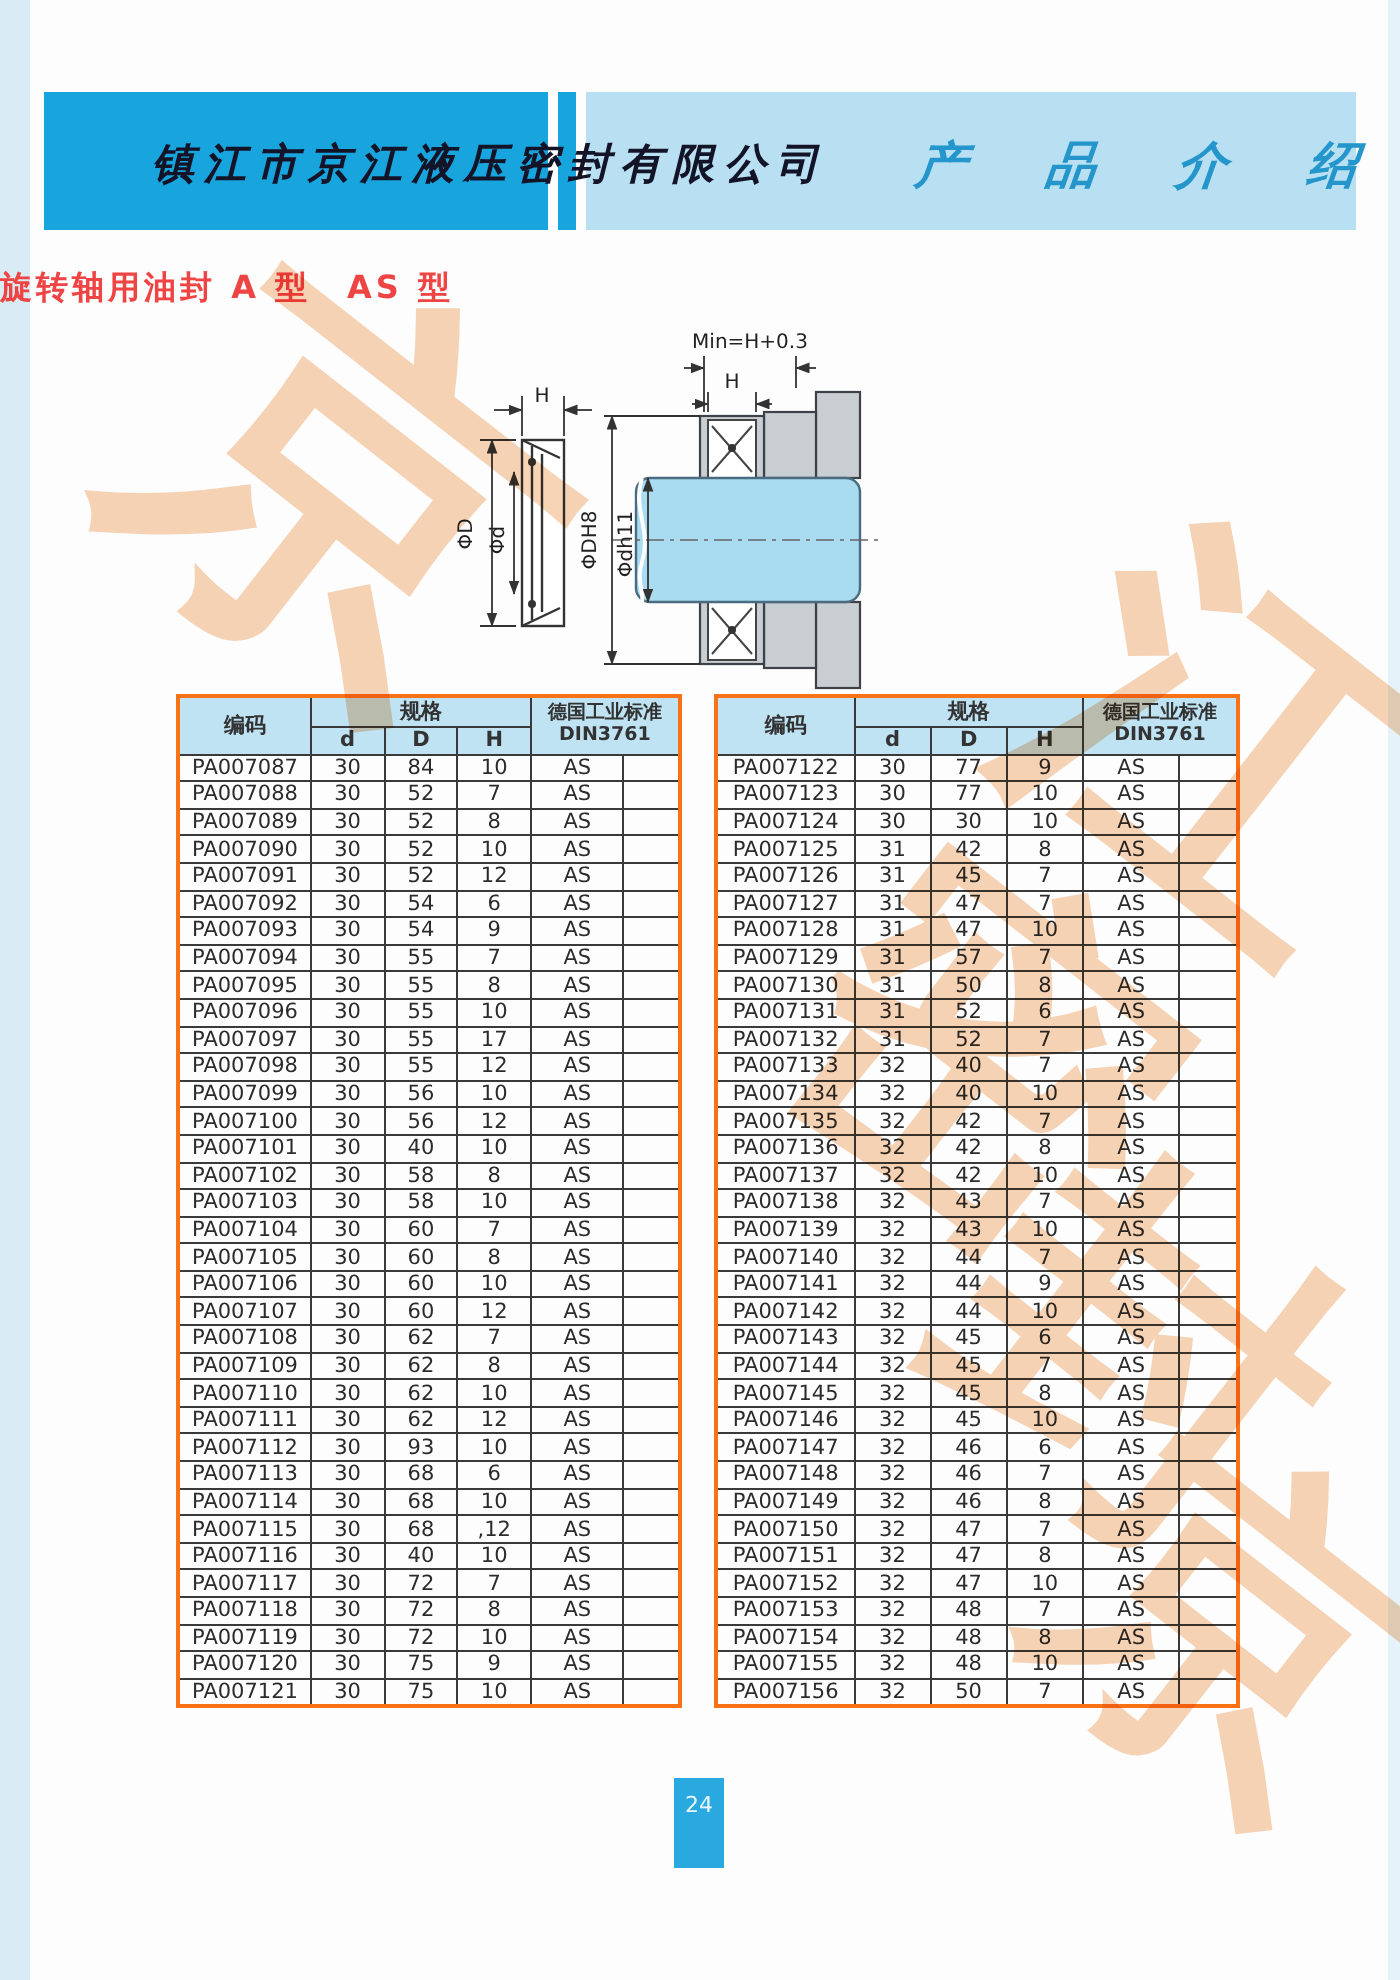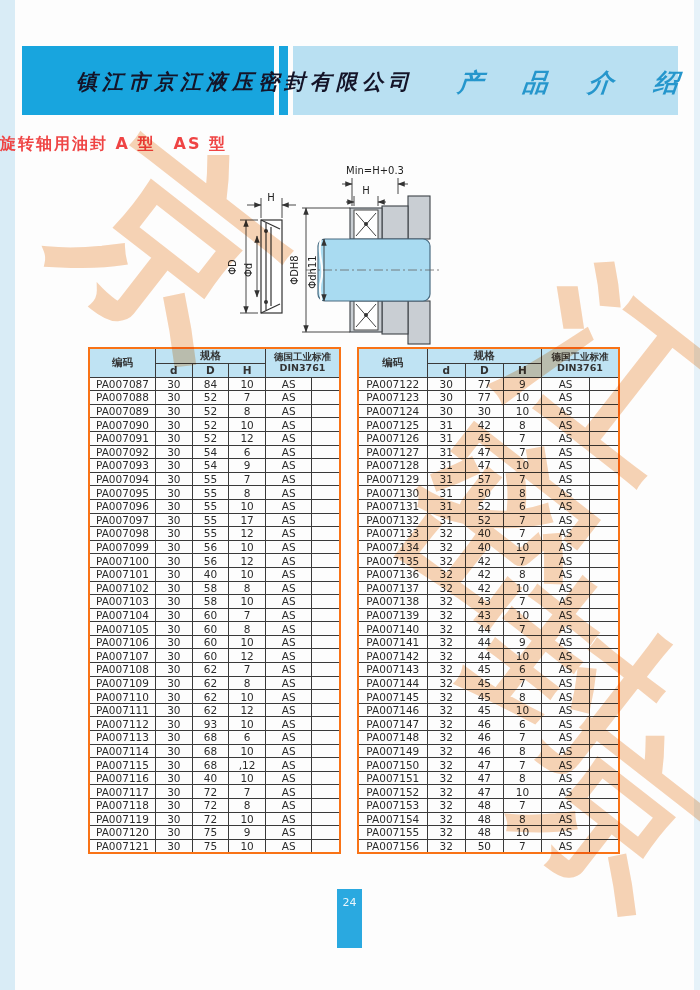--- a/index.html
+++ b/index.html
@@ -52,21 +52,21 @@
     font-size:10.5px;color:#2b2b2b;border:2px solid #f97316;background:transparent;}
   th,td{border:1px solid #3a3a3a;text-align:center;padding:0;height:12.6px;
     white-space:nowrap;overflow:hidden;font-weight:normal;}
   thead th{background:#bfe3f3;font-weight:bold;color:#333;}
   th.std{font-weight:bold;font-size:9.5px;line-height:1.15;margin-top:34px;}
   col.c-code{width:26.5%;}col.c-d{width:14.6%;}col.c-D{width:14.6%;}
   col.c-H{width:14.6%;}col.c-std{width:18.5%;}col.c-empty{width:11.2%;}
 
   
   .page-num{
-    position:absolute;left:337px;top:889px;width:25px;height:59px;background:#2aa9e0;
+    position:absolute;left:337px;top:889px;width:25px;height:45px;background:#2aa9e0;
     color:#eaf6fc;font-size:11px;text-align:center;padding-top:7px;box-sizing:border-box;z-index:4;
   }
 </style>
 </head>
 <body>
 
 <div class="edge-strip-left"></div>
 <div class="edge-strip-right"></div>
 
 <div class="hdr-dark"></div>

